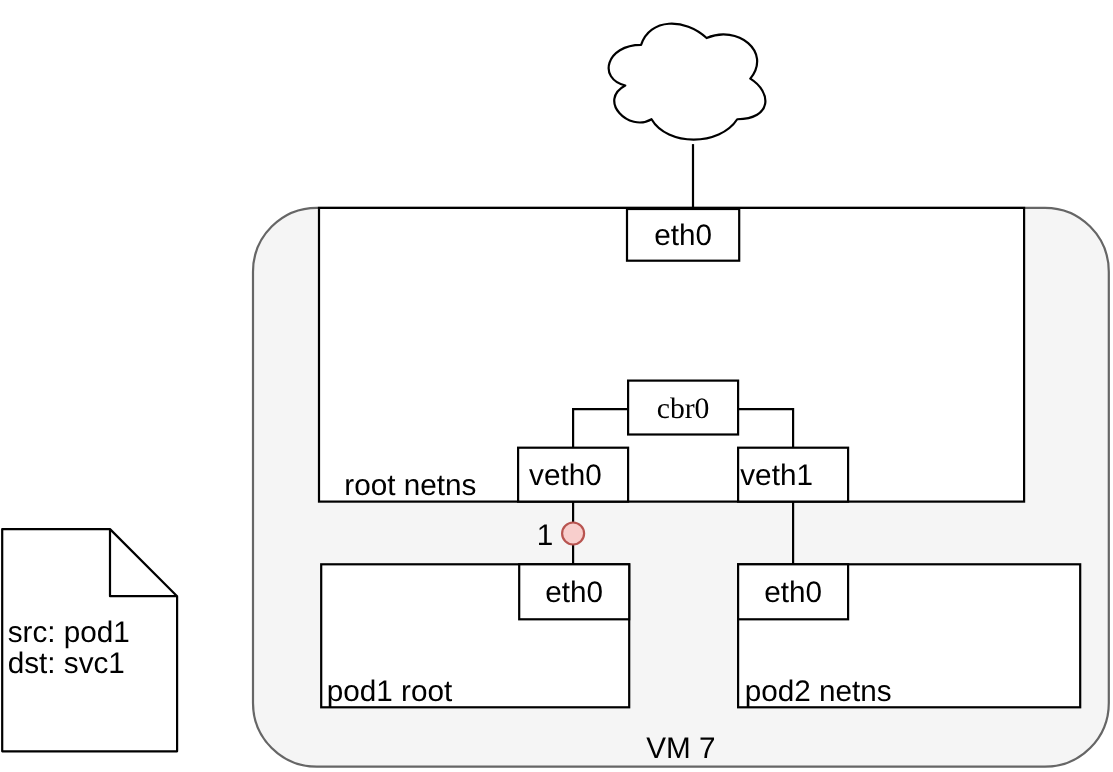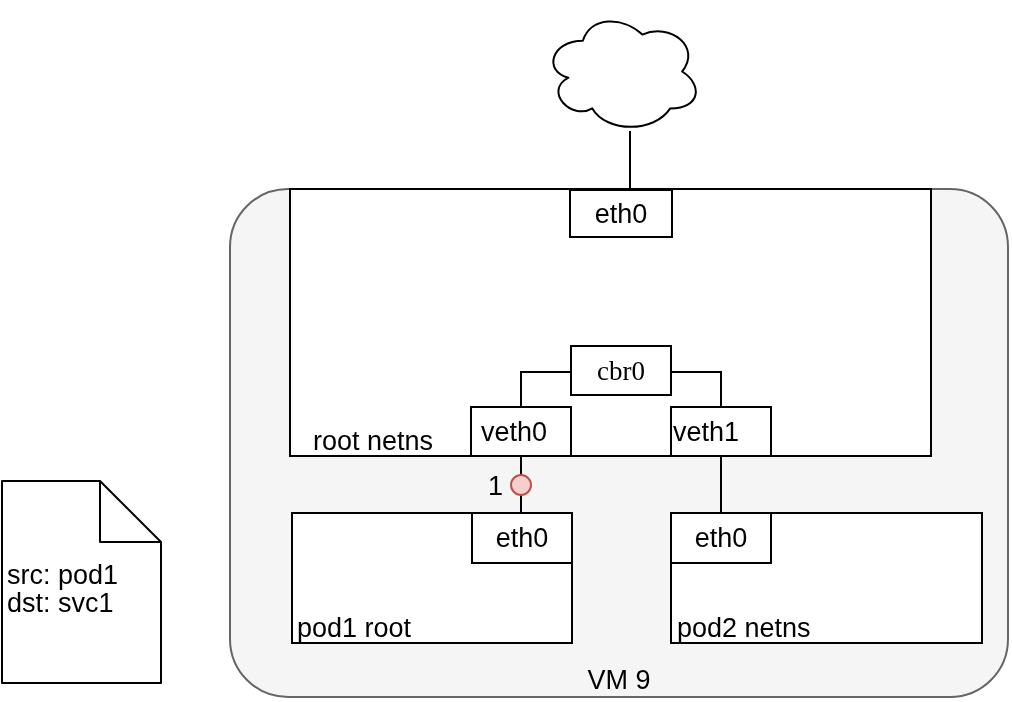--- a/index.html
+++ b/index.html
@@ -82,20 +82,20 @@
   <div class="lbl right" style="left:460px; top:474px; width:43px;">1</div>
 
   <div class="lbl center" style="left:472px; top:526px; width:100px;">eth0</div>
 
   <div class="lbl center" style="left:671px; top:526px; width:100px;">eth0</div>
 
   <div class="lbl" style="left:297px; top:616px;">pod1 root</div>
 
   <div class="lbl" style="left:677px; top:616px;">pod2 netns</div>
 
-  <div class="lbl center" style="left:230px; top:668px; width:778px;">VM 9</div>
+  <div class="lbl center" style="left:230px; top:668px; width:778px;">VM 7</div>
 
   <div class="lbl note-text" style="left:7px; top:561px;">
     <div>src: pod1</div>
     <div>dst: svc1</div>
   </div>
 
 </div>
 
 </body></html>

